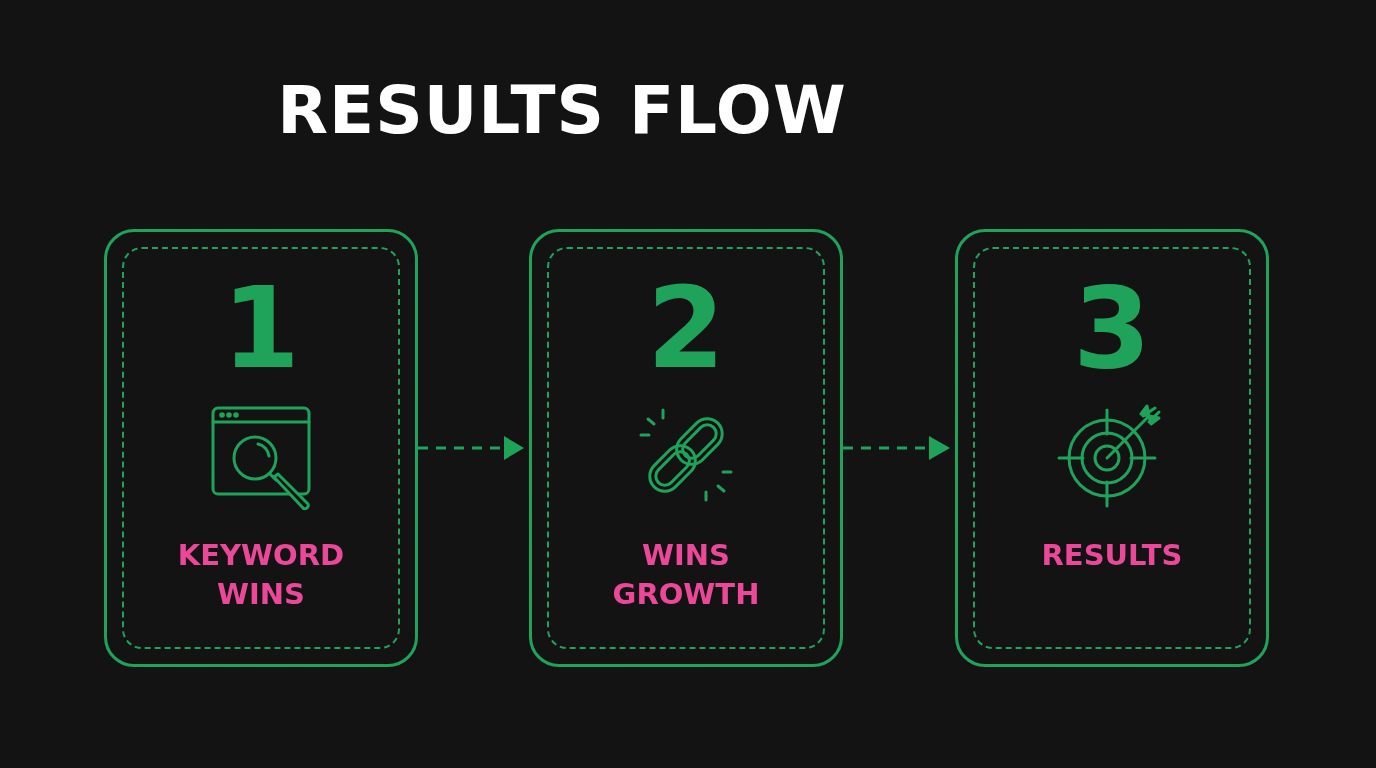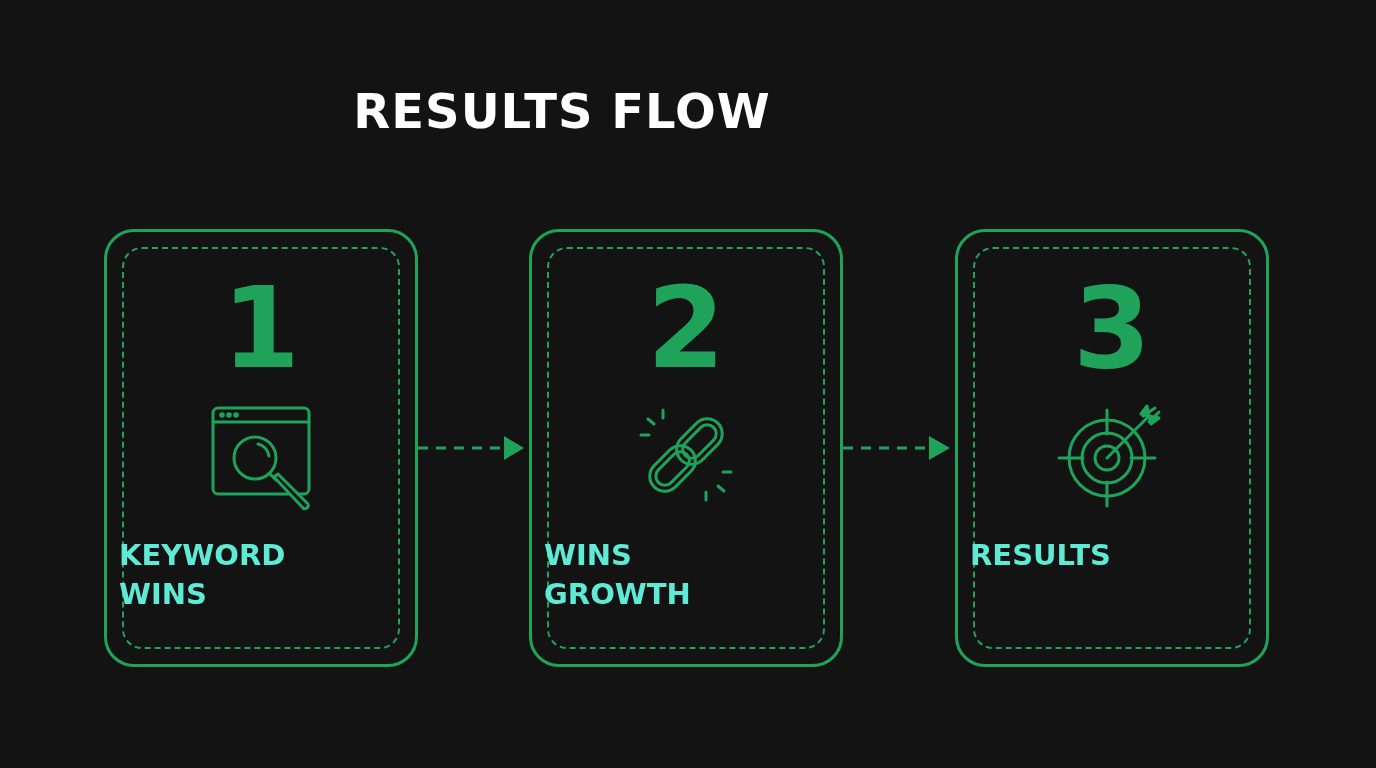--- a/index.html
+++ b/index.html
@@ -16,21 +16,21 @@
     }
     .title {
       position: absolute;
       left: 0;
       top: 66px;
       width: 1124px;
       text-align: center;
       color: #ffffff;
       font-family: "DejaVu Sans", sans-serif;
       font-weight: bold;
-      font-size: 48px;
+      font-size: 66px;
       line-height: 90px;
       letter-spacing: 1px;
     }
     .card {
       position: absolute;
       top: 229px;
       width: 314px;
       height: 438px;
       border: 3px solid #1fa35a;
       border-radius: 30px;
@@ -68,28 +68,27 @@
     .card-icon svg {
       width: 110px;
       height: 110px;
       display: block;
     }
     .card-label {
       position: absolute;
       left: 0;
       top: 304px;
       width: 100%;
-      text-align: left;
-      color: #5eead4;
+      text-align: center;
+      color: #ec4899;
       font-family: "DejaVu Sans", sans-serif;
       font-weight: bold;
       font-size: 29px;
       line-height: 39px;
       white-space: pre-line;
-      margin-left: 12px;
     }
     .connector {
       position: absolute;
       top: 433px;
       height: 30px;
     }
     .connector svg { display: block; }
   </style>
 </head>
 <body>

